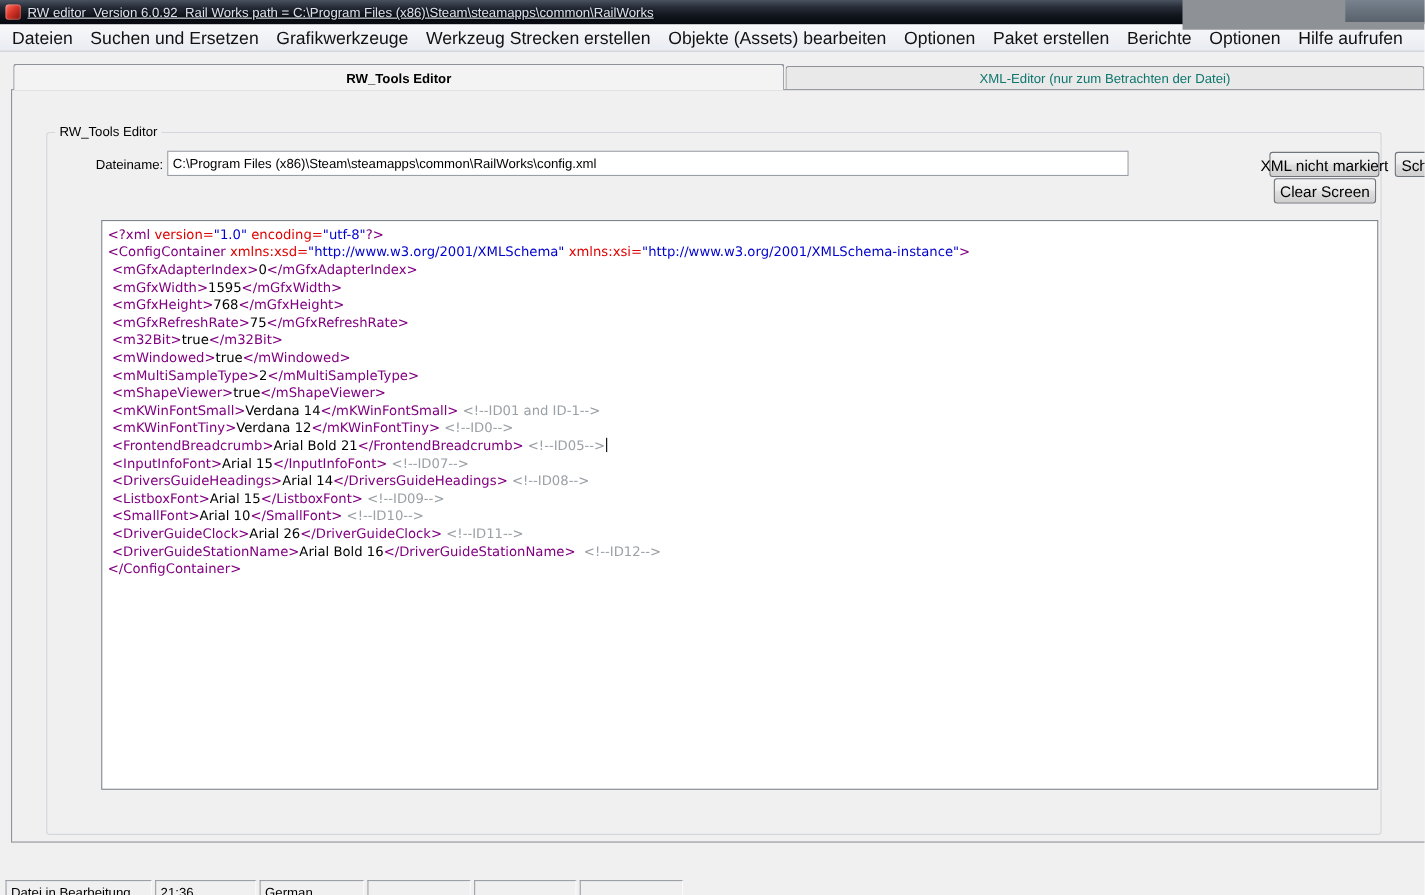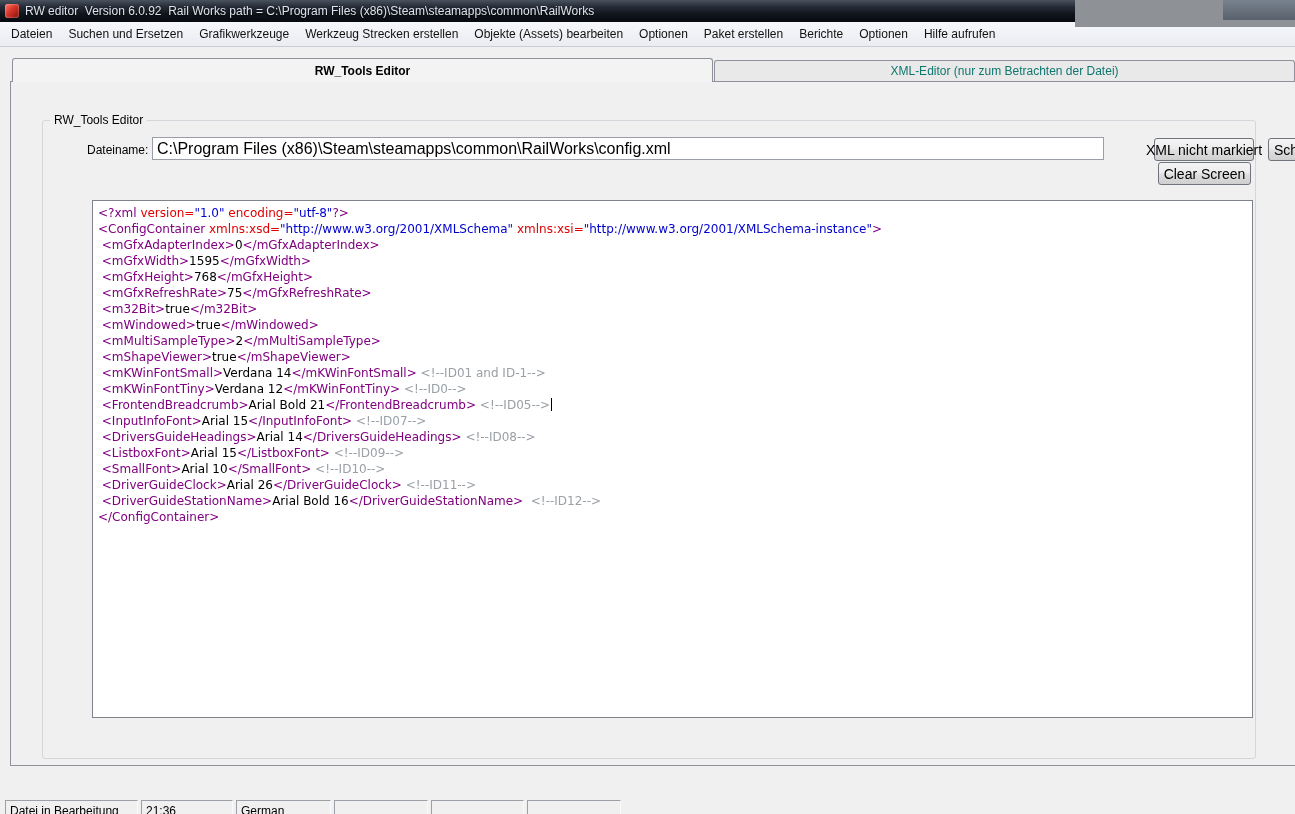--- a/index.html
+++ b/index.html
@@ -13,50 +13,50 @@
   .titlebar{
     position:absolute;left:0;top:0;width:1295px;height:22px;
     background:linear-gradient(180deg,#4a5260 0%,#272d38 30%,#10141c 65%,#070a10 100%);
     display:flex;align-items:center;z-index:5;
   }
   .app-icon{
     width:14px;height:14px;margin:0 6px 0 5px;border-radius:3px;flex:0 0 auto;
     background:linear-gradient(135deg,#ff7a6a 0%,#d8352a 45%,#7e100a 100%);
     box-shadow:inset 0 0 2px rgba(255,255,255,.65);
   }
-  .wtitle{color:#dde3ee;font-size:12px;white-space:pre;text-shadow:0 1px 2px #000;}
+  .wtitle{color:#dde3ee;font-size:12px;white-space:pre;text-shadow:0 1px 2px #000;text-decoration:underline;}
   .bg-frag{position:absolute;top:0;right:0;width:220px;height:27px;background:#8e9297;z-index:6;}
   .bg-frag-inner{position:absolute;top:0;right:0;width:72px;height:20px;
     background:linear-gradient(180deg,#78828e,#58616c);}
   
   .menubar{
     position:absolute;left:0;top:22px;width:1295px;height:25px;box-sizing:border-box;
     background:linear-gradient(180deg,#f7f8fa,#e9ecf2);
     border-bottom:1px solid #c9cdd4;
-    display:flex;font-size:12px;color:#111;padding-left:3px;z-index:4;
+    display:flex;font-size:16px;color:#111;padding-left:3px;z-index:4;
   }
   .menu-item{padding:5px 8px 0 8px;white-space:nowrap;cursor:default;}
   
   .tab{position:absolute;display:flex;align-items:center;justify-content:center;
     font-size:12px;box-sizing:border-box;border:1px solid #8f929a;border-bottom:none;
     border-radius:3px 3px 0 0;cursor:default;}
   .tab-active{left:12px;top:58px;width:701px;height:24px;background:#f3f3f3;font-weight:bold;z-index:3;}
   .tab-inactive{left:714px;top:60px;width:581px;height:21px;background:#e9e9e9;color:#0f766e;z-index:1;}
   .panel{position:absolute;left:10px;top:81px;width:1290px;height:685px;box-sizing:border-box;
     background:#f0f0f0;border:1px solid #8f929a;z-index:1;}
   
   .groupbox{position:absolute;left:42px;top:120px;width:1212px;height:637px;
     border:1px solid #d3d6da;border-radius:3px;z-index:2;}
   .groupbox-label{position:absolute;left:50px;top:113px;background:#f0f0f0;
     padding:0 4px;font-size:12px;z-index:3;}
   
   .filename-label{position:absolute;left:87px;top:143px;font-size:12px;z-index:3;}
-  .filename-input{position:absolute;left:152px;top:137px;width:952px;height:23px;z-index:3;
+  .filename-input{position:absolute;left:152px;top:137px;width:874px;height:23px;z-index:3;
     box-sizing:border-box;border:1px solid #9a9ea6;background:#fff;
-    font-size:16px;font-family:"Liberation Sans",sans-serif;padding:1px 4px;color:#000;}
+    font-size:12px;font-family:"Liberation Sans",sans-serif;padding:1px 4px;color:#000;}
   .btn{position:absolute;box-sizing:border-box;height:23px;z-index:3;
     border:1px solid #70747b;border-radius:3px;
     background:linear-gradient(180deg,#f4f4f4 0%,#ececec 45%,#dedede 55%,#cfcfcf 100%);
     font-size:14px;display:flex;align-items:center;justify-content:center;color:#000;cursor:default;white-space:nowrap;}
   #btn-xml{left:1154px;top:138px;width:100px;}
   #btn-clear{left:1158px;top:162px;width:93px;}
   #btn-font{left:1268px;top:138px;width:70px;justify-content:flex-start;padding-left:5px;}
   
   .rtb{position:absolute;left:92px;top:200px;width:1161px;height:518px;z-index:3;
     background:#fff;border:1px solid #7f838a;box-sizing:border-box;

